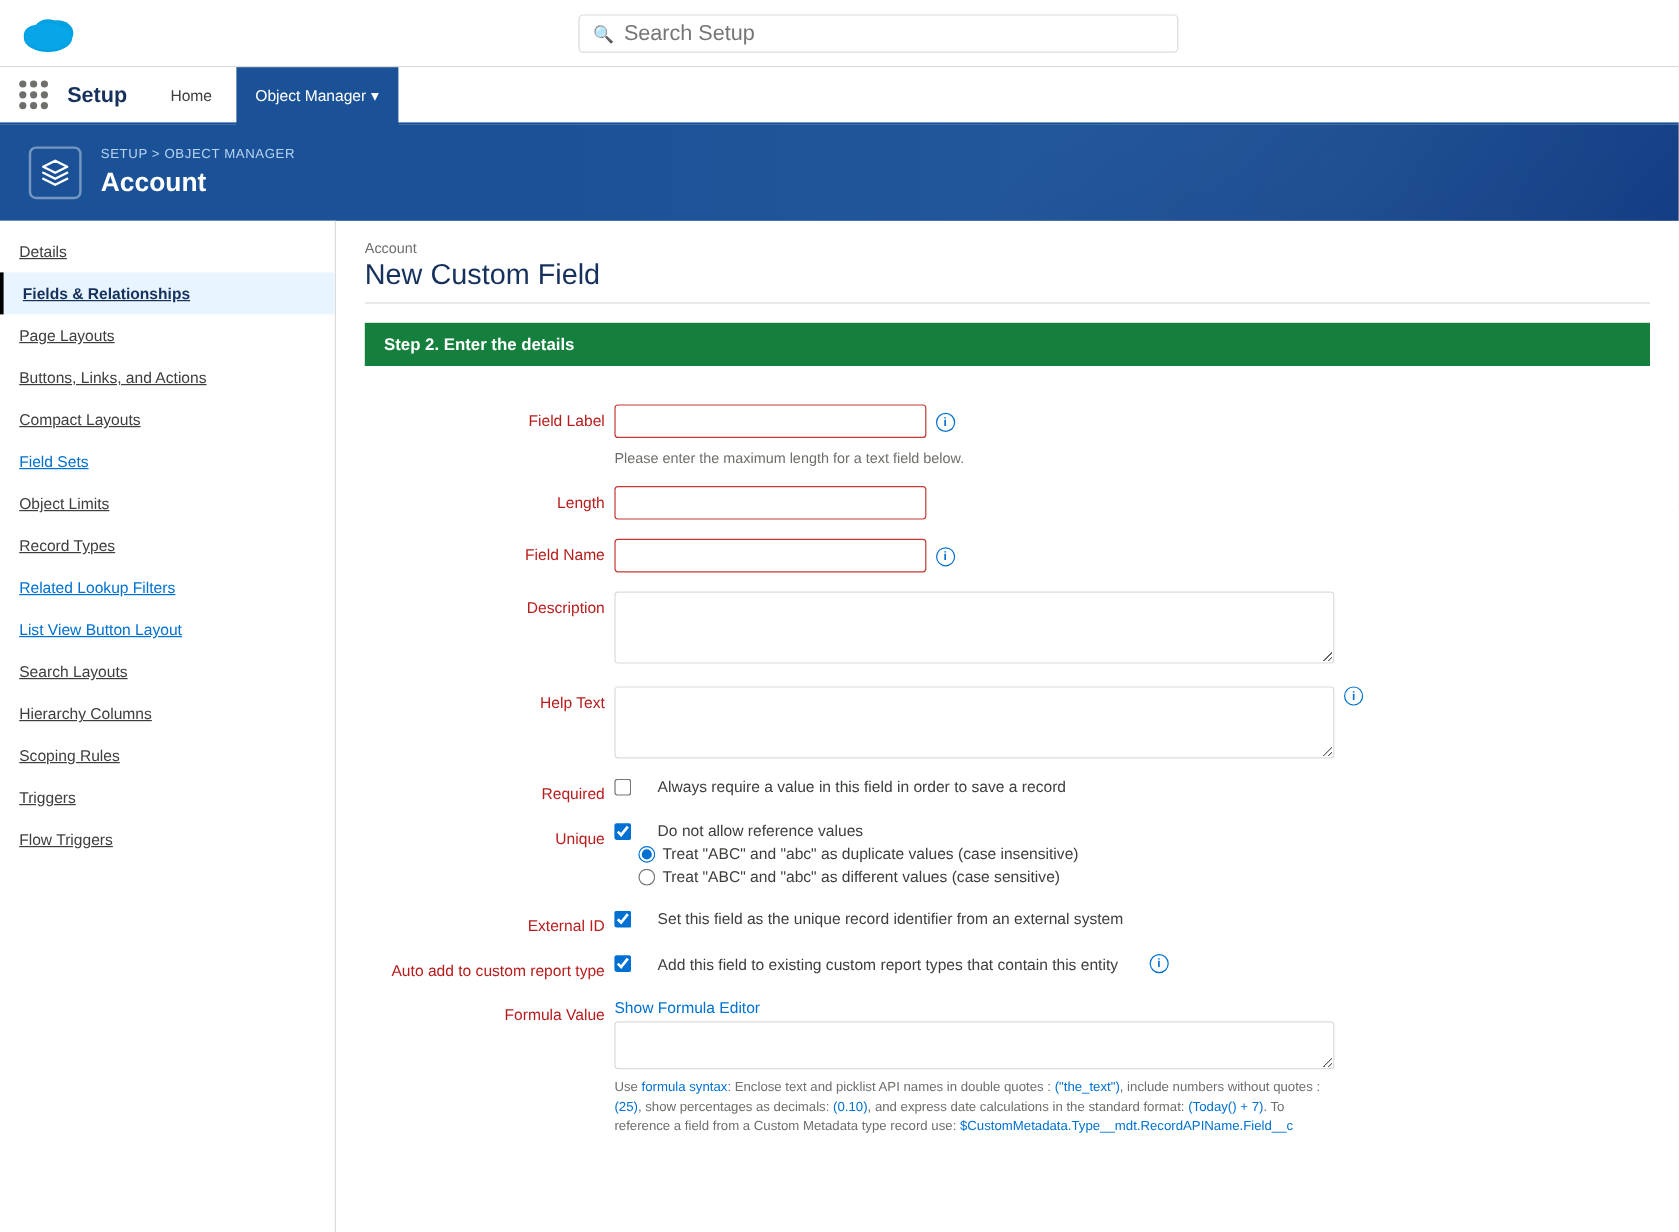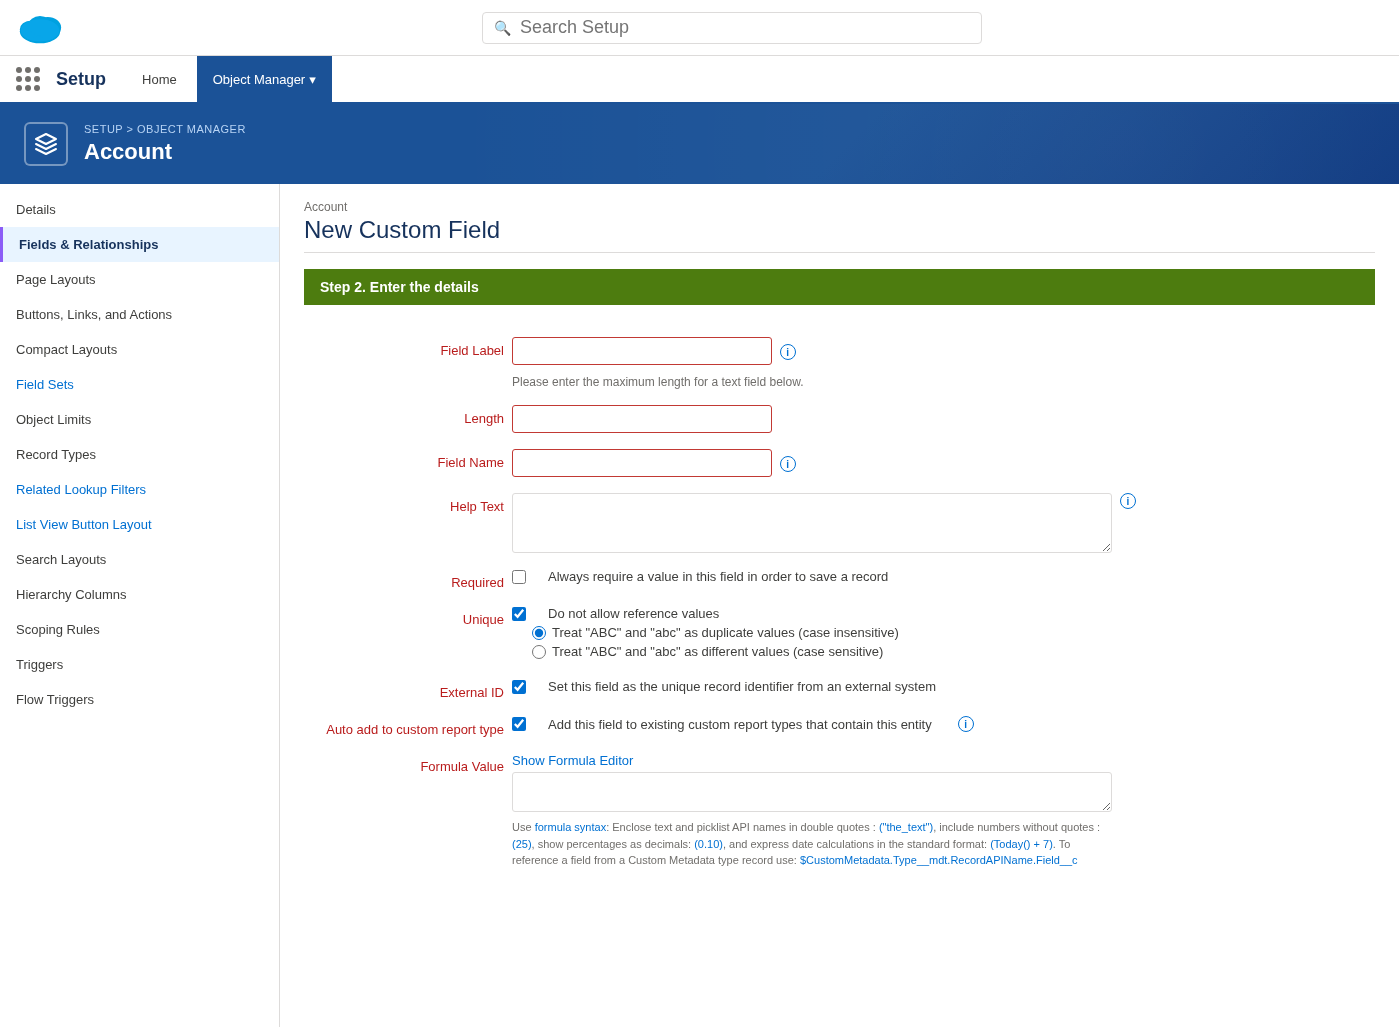--- a/index.html
+++ b/index.html
@@ -147,26 +147,27 @@
       overflow-y: auto;
     }
     .sidebar-item {
       display: flex;
       align-items: center;
       padding: 10px 16px;
       cursor: pointer;
       font-size: 13px;
       color: #0070d2;
       position: relative;
+      text-decoration: underline;
     }
     .sidebar-item.active {
       background: #e8f4ff;
       color: #0070d2;
       font-weight: 700;
-      border-left: 3px solid #8b5cf6;
+      border-left: 3px solid #000000;
     }
     .sidebar-item.active-bold {
       font-weight: 700;
       color: #16325c;
     }
     .sidebar-item.plain {
       color: #3e3e3c;
       font-weight: 400;
     }
 
@@ -186,21 +187,21 @@
       margin-bottom: 2px;
     }
     .content-header .main-title {
       font-size: 24px;
       font-weight: 300;
       color: #16325c;
     }
 
     
     .step-header {
-      background: #4d7c0f;
+      background: #15803d;
       color: #fff;
       padding: 10px 16px;
       font-size: 14px;
       font-weight: 600;
       margin: 16px 0;
     }
 
     
     .form-section {
       padding: 8px 0;
@@ -474,20 +475,26 @@
       </div>
 
       <div class="form-row">
         <div class="form-label">Field Name</div>
         <div class="form-field">
           <input type="text" class="form-input" value="" style="">
           <span class="info-icon">i</span>
         </div>
       </div>
 
+      <div class="form-row">
+        <div class="form-label">Description</div>
+        <div class="form-field">
+          <textarea class="form-textarea" style=""></textarea>
+        </div>
+      </div>
 
       <div class="form-row">
         <div class="form-label">Help Text</div>
         <div class="form-field" style="display:flex;align-items:flex-start;gap:4px;">
           <textarea class="form-textarea help-text-area" style=""></textarea>
           <span class="info-icon">i</span>
         </div>
       </div>
 
       <div class="form-row">

